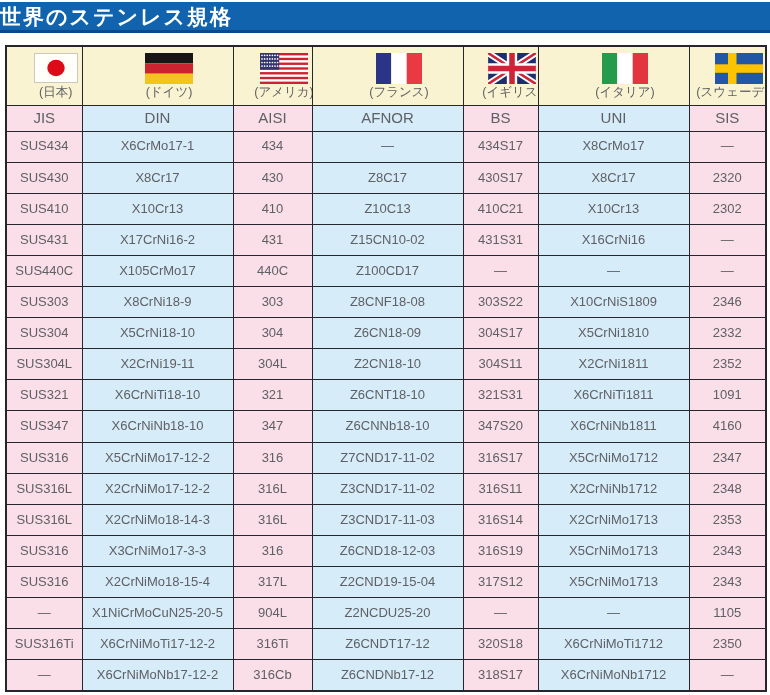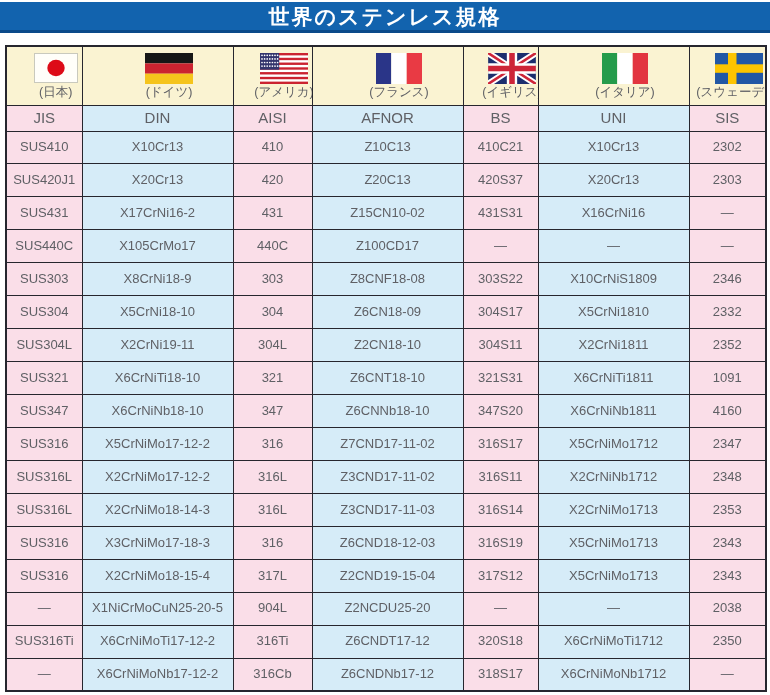--- a/index.html
+++ b/index.html
@@ -4,21 +4,21 @@
 <style>
   * { margin:0; padding:0; box-sizing:border-box; }
   html,body { width:770px; background:#ffffff; font-family:"Liberation Sans","DejaVu Sans",sans-serif; }
   body { height:695px; overflow:hidden; }
 
   .title-bar {
     margin-top:2px;
     height:31px;
     background:#1263ae;
     border-bottom:3px solid #0a4a8a;
-    display:flex; align-items:center; justify-content:center;
+    display:flex; align-items:center; 
   }
   .title-bar h1 {
     color:#ffffff; font-size:21px; font-weight:bold; letter-spacing:2px;
     line-height:1;
   }
 
   .table-wrap { margin:12px 5px 0 5px; }
 
   table.std-table {
     width:760px; height:647px;
@@ -195,38 +195,47 @@
           <th class="col-blue">DIN</th>
           <th class="col-pink">AISI</th>
           <th class="col-blue">AFNOR</th>
           <th class="col-pink">BS</th>
           <th class="col-blue">UNI</th>
           <th class="col-pink">SIS</th>
         </tr>
     </thead>
     <tbody id="table-body">
         <tr>
+          <td class="col-pink">SUS434</td>
+          <td class="col-blue">X6CrMo17-1</td>
+          <td class="col-pink">434</td>
+          <td class="col-blue">—</td>
+          <td class="col-pink">434S17</td>
+          <td class="col-blue">X8CrMo17</td>
+          <td class="col-pink">—</td>
+        </tr>
+        <tr>
+          <td class="col-pink">SUS430</td>
+          <td class="col-blue">X8Cr17</td>
+          <td class="col-pink">430</td>
+          <td class="col-blue">Z8C17</td>
+          <td class="col-pink">430S17</td>
+          <td class="col-blue">X8Cr17</td>
+          <td class="col-pink">2320</td>
+        </tr>
+        <tr>
           <td class="col-pink">SUS410</td>
           <td class="col-blue">X10Cr13</td>
           <td class="col-pink">410</td>
           <td class="col-blue">Z10C13</td>
           <td class="col-pink">410C21</td>
           <td class="col-blue">X10Cr13</td>
           <td class="col-pink">2302</td>
         </tr>
         <tr>
-          <td class="col-pink">SUS420J1</td>
-          <td class="col-blue">X20Cr13</td>
-          <td class="col-pink">420</td>
-          <td class="col-blue">Z20C13</td>
-          <td class="col-pink">420S37</td>
-          <td class="col-blue">X20Cr13</td>
-          <td class="col-pink">2303</td>
-        </tr>
-        <tr>
           <td class="col-pink">SUS431</td>
           <td class="col-blue">X17CrNi16-2</td>
           <td class="col-pink">431</td>
           <td class="col-blue">Z15CN10-02</td>
           <td class="col-pink">431S31</td>
           <td class="col-blue">X16CrNi16</td>
           <td class="col-pink">—</td>
         </tr>
         <tr>
           <td class="col-pink">SUS440C</td>
@@ -304,21 +313,21 @@
           <td class="col-pink">SUS316L</td>
           <td class="col-blue">X2CrNiMo18-14-3</td>
           <td class="col-pink">316L</td>
           <td class="col-blue">Z3CND17-11-03</td>
           <td class="col-pink">316S14</td>
           <td class="col-blue">X2CrNiMo1713</td>
           <td class="col-pink">2353</td>
         </tr>
         <tr>
           <td class="col-pink">SUS316</td>
-          <td class="col-blue">X3CrNiMo17-18-3</td>
+          <td class="col-blue">X3CrNiMo17-3-3</td>
           <td class="col-pink">316</td>
           <td class="col-blue">Z6CND18-12-03</td>
           <td class="col-pink">316S19</td>
           <td class="col-blue">X5CrNiMo1713</td>
           <td class="col-pink">2343</td>
         </tr>
         <tr>
           <td class="col-pink">SUS316</td>
           <td class="col-blue">X2CrNiMo18-15-4</td>
           <td class="col-pink">317L</td>
@@ -327,21 +336,21 @@
           <td class="col-blue">X5CrNiMo1713</td>
           <td class="col-pink">2343</td>
         </tr>
         <tr>
           <td class="col-pink">—</td>
           <td class="col-blue">X1NiCrMoCuN25-20-5</td>
           <td class="col-pink">904L</td>
           <td class="col-blue">Z2NCDU25-20</td>
           <td class="col-pink">—</td>
           <td class="col-blue">—</td>
-          <td class="col-pink">2038</td>
+          <td class="col-pink">1105</td>
         </tr>
         <tr>
           <td class="col-pink">SUS316Ti</td>
           <td class="col-blue">X6CrNiMoTi17-12-2</td>
           <td class="col-pink">316Ti</td>
           <td class="col-blue">Z6CNDT17-12</td>
           <td class="col-pink">320S18</td>
           <td class="col-blue">X6CrNiMoTi1712</td>
           <td class="col-pink">2350</td>
         </tr>

